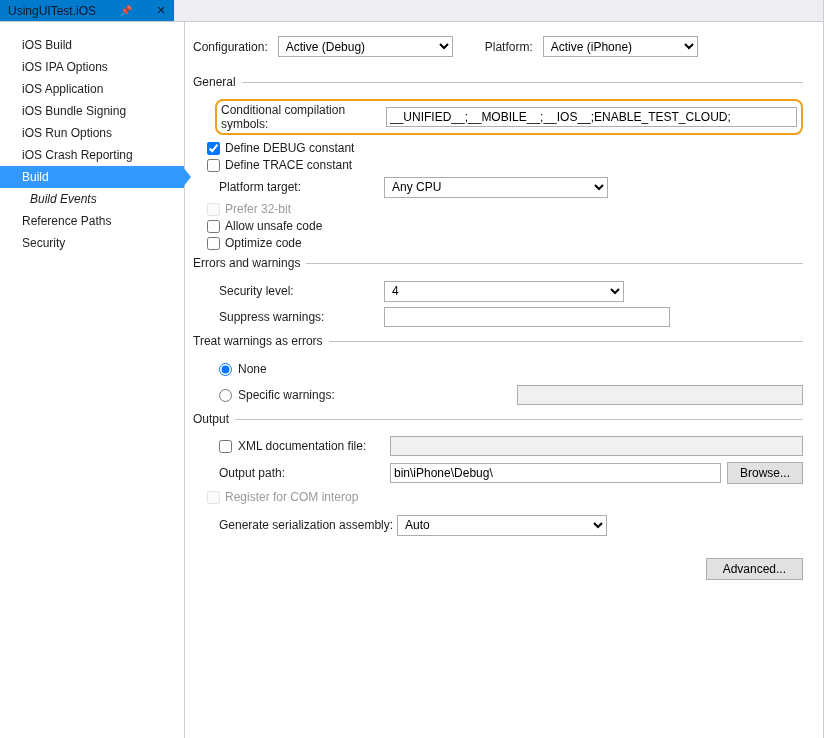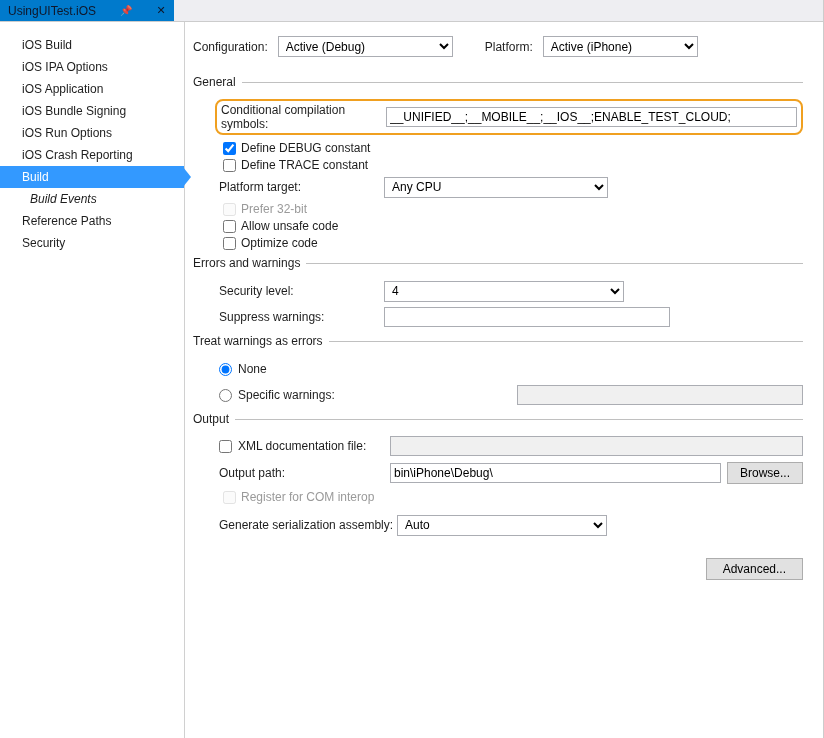--- a/index.html
+++ b/index.html
@@ -104,21 +104,21 @@
     padding: 2px 4px 2px 0;
     display: flex;
     align-items: center;
     margin: 0 0 6px 22px;
   }
   .highlight-box label.lbl { width: 169px; padding-left:4px; }
   .highlight-box input { flex:1; }
   .chk-row {
     display: flex;
     align-items: center;
-    margin: 3px 0 3px 30px;
+    margin: 3px 0 3px 14px;
     gap: 5px;
   }
   .chk-row.disabled { color: #9a9a9a; }
   .chk-row.disabled input { opacity:.6; }
   input[type="checkbox"], input[type="radio"] {
     width: 13px; height: 13px; margin:0;
   }
   .radio-row {
     display: flex;
     align-items: center;

